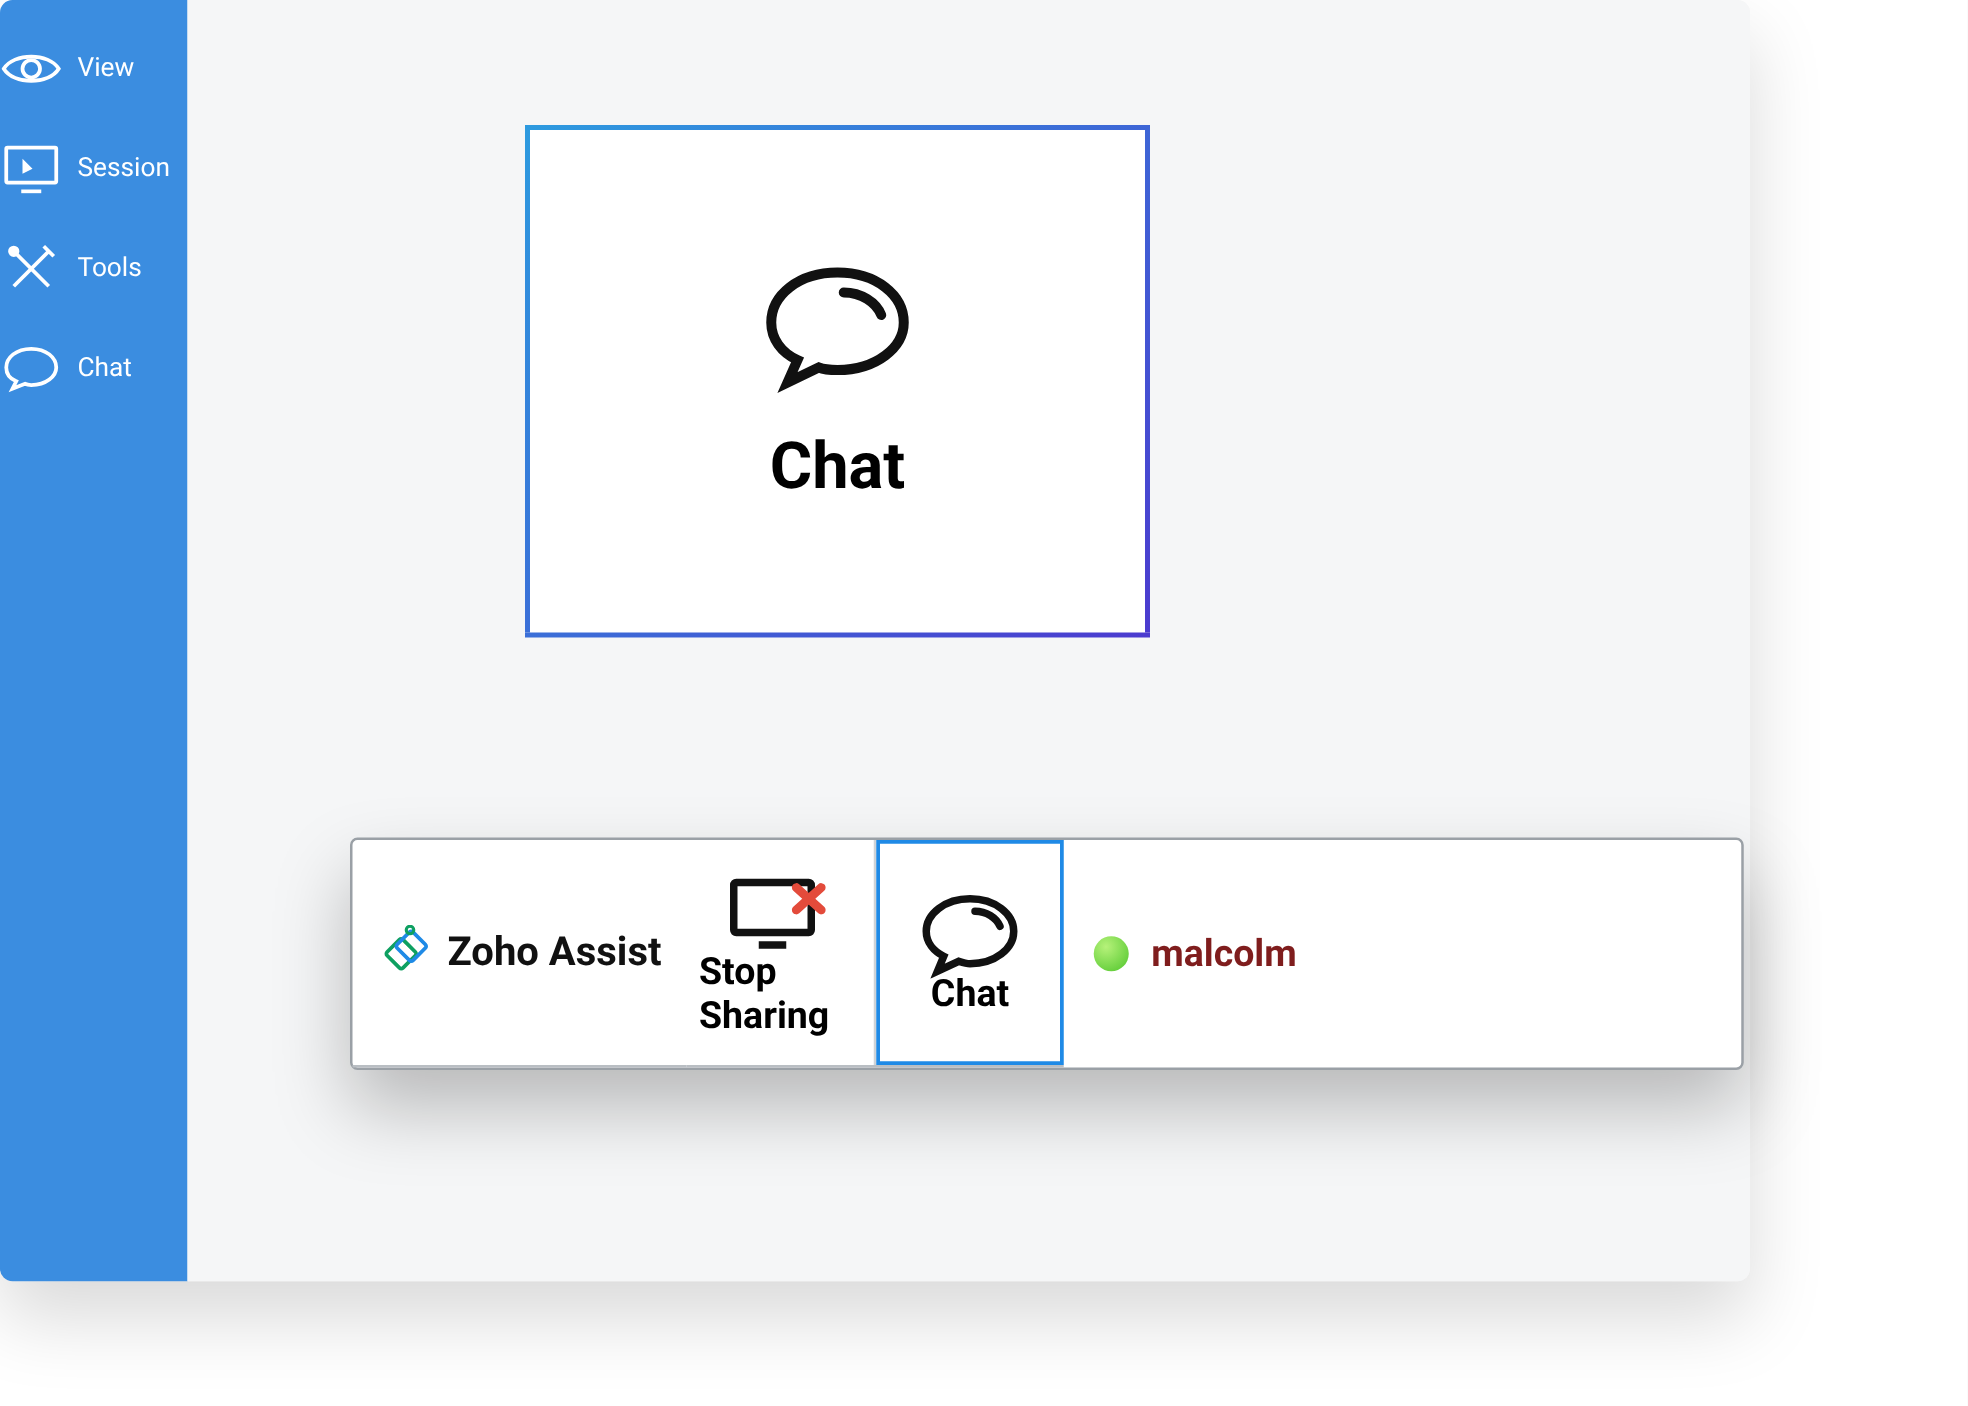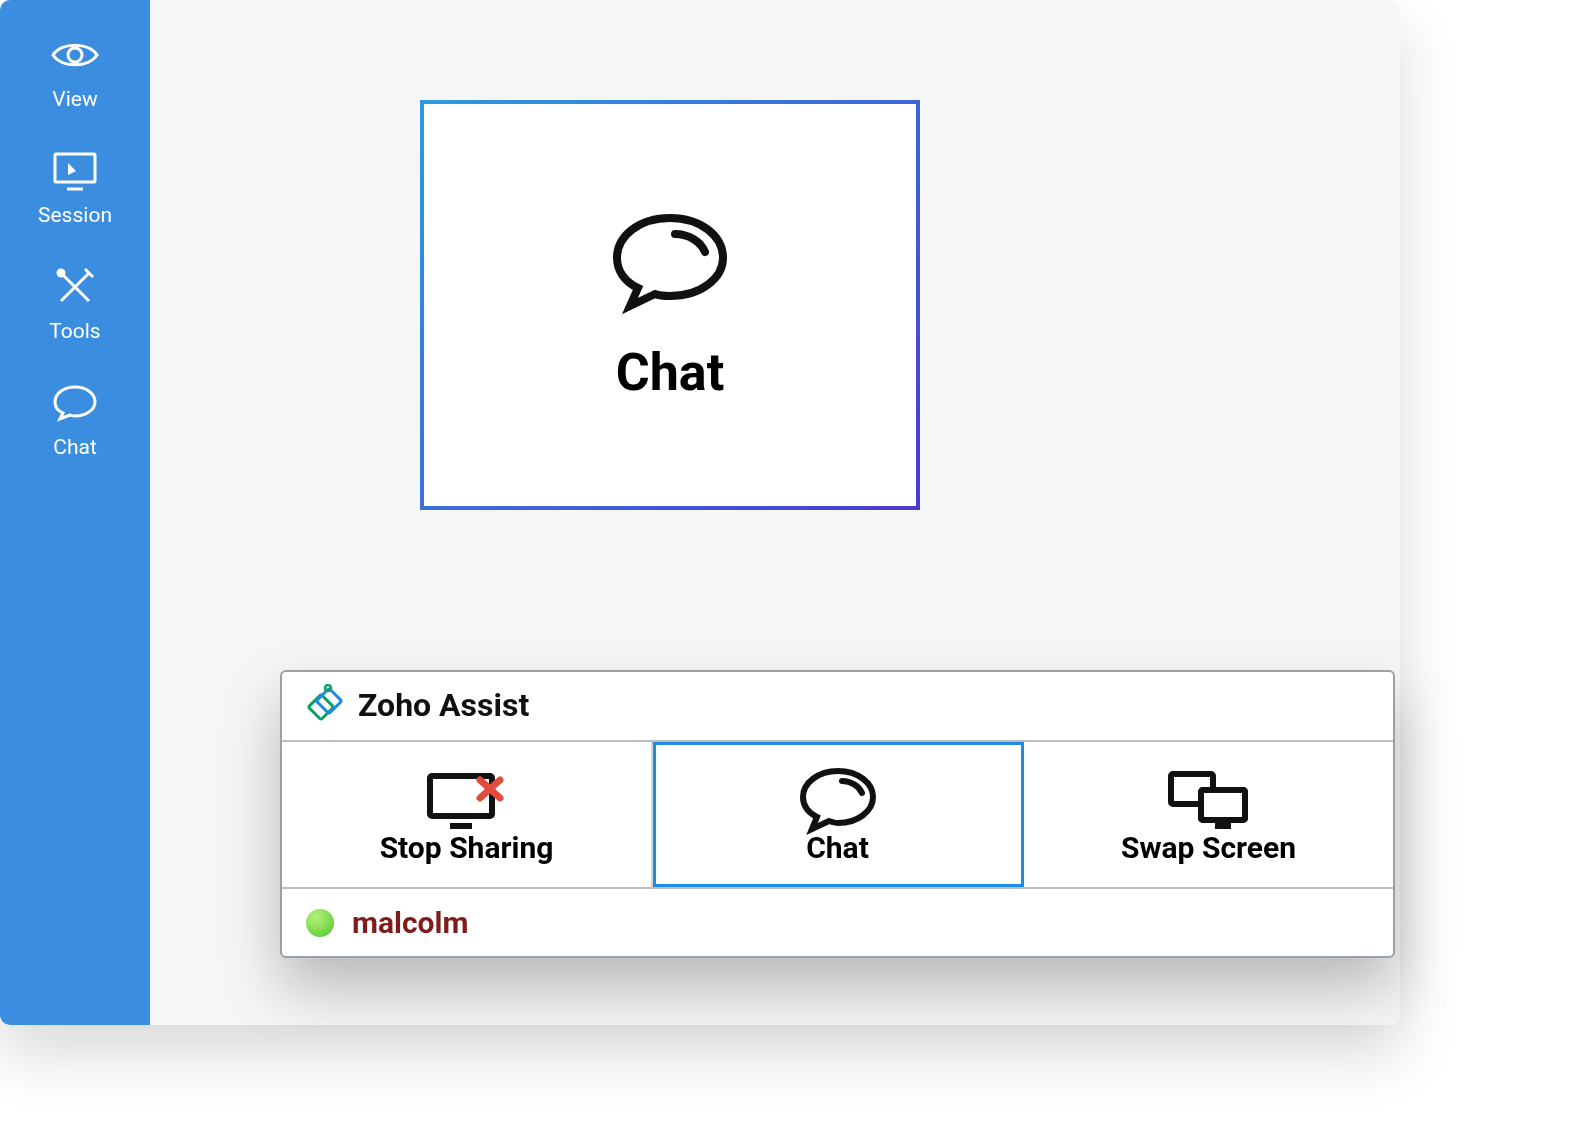--- a/index.html
+++ b/index.html
@@ -30,21 +30,21 @@
       width: 150px;
       background: #3b8de0;
       display: flex;
       flex-direction: column;
       padding-top: 35px;
       gap: 40px;
       border-radius: 10px 0 0 10px;
     }
     .sidebar-item {
       display: flex;
-      flex-direction: column;
+      flex-direction: row;
       align-items: center;
       gap: 12px;
       color: #ffffff;
       cursor: pointer;
     }
     .sidebar-item .icon-wrap {
       width: 50px;
       height: 40px;
       display: flex;
       align-items: center;
@@ -95,21 +95,21 @@
     .toolbar-window {
       position: absolute;
       top: 670px;
       left: 280px;
       width: 1115px;
       background: #ffffff;
       border: 2px solid #9aa0a6;
       border-radius: 6px;
       box-shadow: 0 30px 60px rgba(0,0,0,0.25);
       display: flex;
-      flex-direction: column;
+      flex-direction: row;
     }
     .toolbar-header {
       display: flex;
       align-items: center;
       gap: 14px;
       padding: 12px 20px 14px 20px;
       border-bottom: 2px solid #b9bec3;
     }
     .toolbar-header-title {
       font-size: 32px;
@@ -270,31 +270,20 @@
       <div class="toolbar-btn selected">
         <span class="icon-wrap">
           <svg width="86" height="70" viewBox="0 0 86 70" stroke-width="6" stroke-linecap="round">
             <path d="M43 6 C23 6 8 18 8 32 C8 41 14 48 22 52 L17 64 L34 56 C37 57 40 58 43 58 C63 58 78 46 78 32 C78 18 63 6 43 6 Z"></path>
             <path d="M47 16 C56 16 64 21 67 28"></path>
           </svg>
         </span>
         <span class="toolbar-btn-label">Chat</span>
       </div>
 
-      <div class="toolbar-btn">
-        <span class="icon-wrap">
-          <svg width="92" height="64" viewBox="0 0 92 64" stroke-width="6">
-            <rect x="8" y="6" width="42" height="30" rx="2"></rect>
-            <rect x="38" y="22" width="44" height="30" rx="2" fill="#fff"></rect>
-            <rect x="38" y="22" width="44" height="30" rx="2"></rect>
-            <path d="M52 58 L68 58"></path>
-          </svg>
-        </span>
-        <span class="toolbar-btn-label">Swap Screen</span>
-      </div>
 
     </div>
 
     <div class="toolbar-footer">
       <span class="status-dot"></span>
       <span class="toolbar-footer-user">malcolm</span>
     </div>
   </div>
 </div>
 

